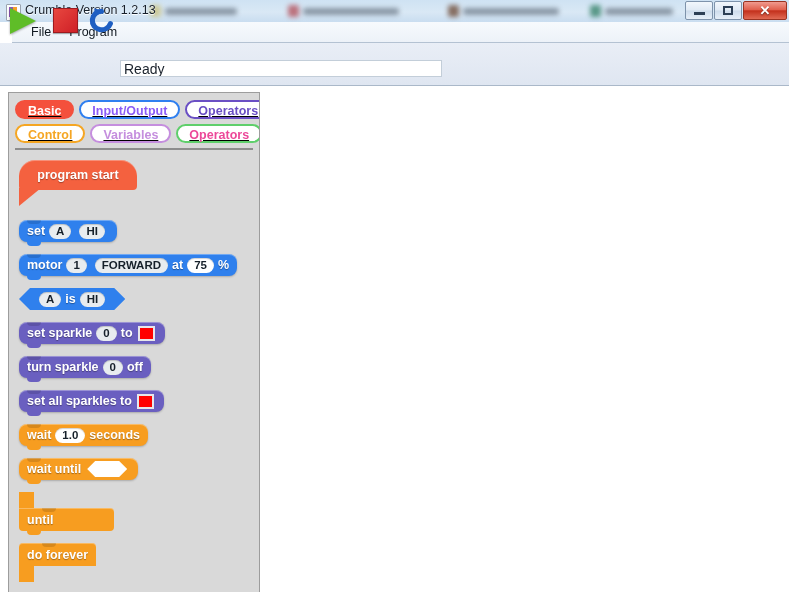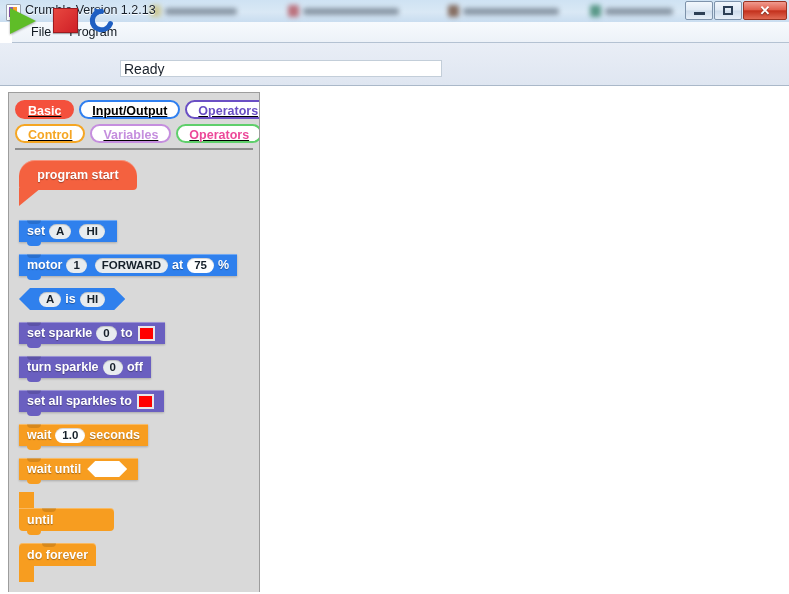--- a/index.html
+++ b/index.html
@@ -197,21 +197,21 @@
     padding: 0 11px;
     border-radius: 10px;
     font-size: 12.5px;
     font-weight: bold;
     background: #ffffff;
     box-sizing: border-box;
     white-space: nowrap;
     cursor: pointer;
   }
   .cat.basic     { background: #f4503c; border: 2px solid #f4503c; color: #ffffff; }
-  .cat.io        { border: 2px solid #2f7ff0; color: #000000; }
+  .cat.io        { border: 2px solid #2f7ff0; color: #8b5cf6; }
   .cat.sparkles  { border: 2px solid #6a4fc4; color: #6a4fc4; }
   .cat.control   { border: 2px solid #f5a623; color: #f5a623; }
   .cat.variables { border: 2px solid #c58ede; color: #c58ede; }
   .cat.operators { border: 2px solid #5fcf6b; color: #ec4899; }
 
   .pal-sep {
     margin: 5px 6px 0 6px;
     height: 2px;
     background: #8d8d8d;
   }
@@ -220,21 +220,21 @@
     position: relative;
     padding: 10px 0 0 10px;
   }
 
   
   .blk {
     position: relative;
     display: inline-flex;
     align-items: center;
     height: 22px;
-    border-radius: 0;
+    border-radius: 8px;
     padding: 0 8px;
     color: #ffffff;
     font-size: 12.5px;
     font-weight: bold;
     white-space: nowrap;
     box-sizing: border-box;
     cursor: pointer;
     text-shadow: 0 1px 1px rgba(0,0,0,.35);
     box-shadow: inset 0 1px 0 rgba(255,255,255,.32),
                 0 1px 2px rgba(0,0,0,.22);

